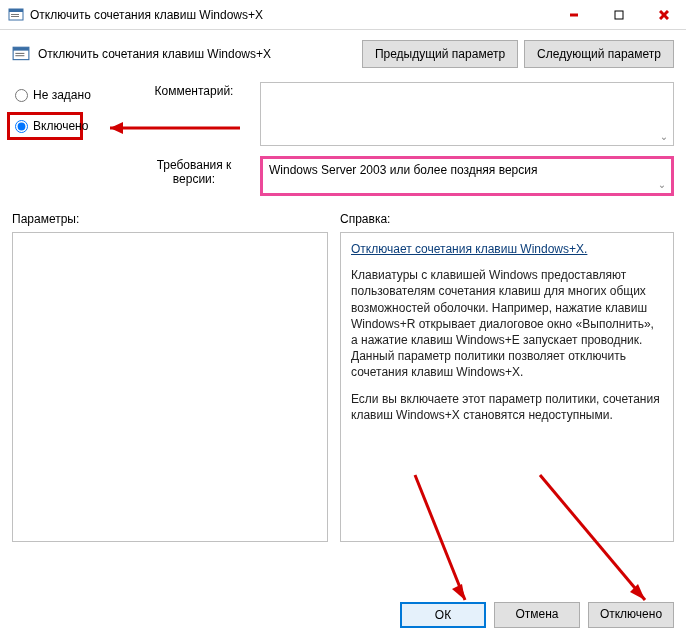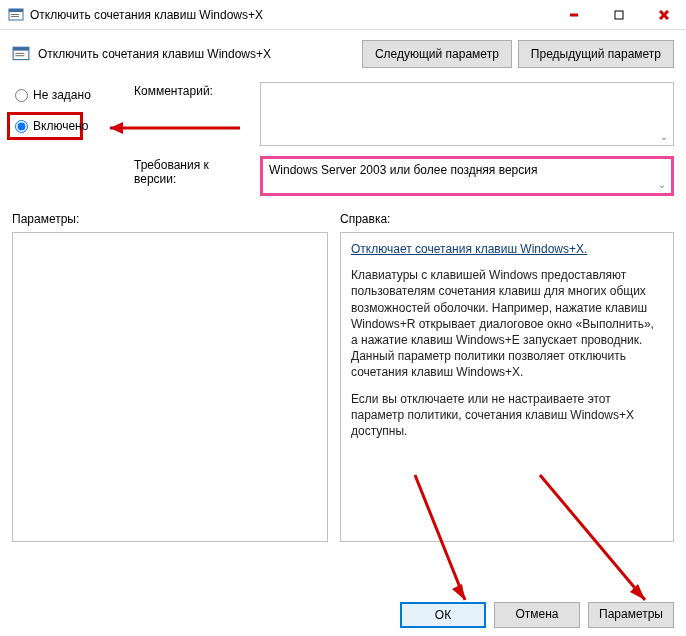--- a/index.html
+++ b/index.html
@@ -86,21 +86,21 @@
     margin-bottom: 6px;
     width: 76px;
   }
   .fields {
     flex: 1;
     display: grid;
     grid-template-columns: 120px 1fr;
     row-gap: 10px;
     column-gap: 6px;
   }
-  .field-label { padding-top: 2px; }
+  .field-label { padding-top: 2px; text-align: center; }
   .textarea-box {
     border: 1px solid #c0c0c0;
     background: #fff;
     height: 64px;
     position: relative;
     font-size: 12px;
     padding: 2px;
   }
   .req-box {
     border: 3px solid #ec4899;
@@ -212,22 +212,22 @@
   <span class="header-icon">
     <svg width="18" height="18" viewBox="0 0 16 16">
       <rect x="1" y="2" width="14" height="11" fill="#fff" stroke="#3a6ea5"></rect>
       <rect x="1" y="2" width="14" height="3" fill="#3a6ea5"></rect>
       <rect x="3" y="7" width="8" height="1" fill="#777"></rect>
       <rect x="3" y="9" width="8" height="1" fill="#777"></rect>
     </svg>
   </span>
   <span class="header-title">Отключить сочетания клавиш Windows+X</span>
   <span class="header-spacer"></span>
+  <div class="nav-btn">Предыдущий параметр</div>
   <div class="nav-btn">Следующий параметр</div>
-  <div class="nav-btn">Предыдущий параметр</div>
 </div>
 
 <div class="body">
   <div class="top-grid">
     <div class="radios">
       <label class="radio-row">
         <input type="radio" name="st" style="">
         <span>Не задано</span>
       </label>
       <div class="radio-highlight">
@@ -255,29 +255,29 @@
   <div class="labels-row">
     <div class="l">Параметры:</div>
     <div class="r">Справка:</div>
   </div>
 
   <div class="panels-row">
     <div class="panel left"></div>
     <div class="panel right">
       <span class="help-title">Отключает сочетания клавиш Windows+X.</span>
       <p class="help-p">Клавиатуры с клавишей Windows предоставляют пользователям сочетания клавиш для многих общих возможностей оболочки. Например, нажатие клавиш Windows+R открывает диалоговое окно «Выполнить», а нажатие клавиш Windows+E запускает проводник. Данный параметр политики позволяет отключить сочетания клавиш Windows+X.</p>
-      <p class="help-p">Если вы отключаете или не настраиваете этот параметр политики, сочетания клавиш Windows+X доступны.</p>
+      <p class="help-p">Если вы включаете этот параметр политики, сочетания клавиш Windows+X становятся недоступными.</p>
     </div>
   </div>
 </div>
 
 <div class="footer">
   <div class="btn default">ОК</div>
   <div class="btn">Отмена</div>
-  <div class="btn">Параметры</div>
+  <div class="btn">Отключено</div>
 </div>
 
 <svg class="arrow" style="left:95px; top:113px;" width="150" height="30">
   <line x1="145" y1="15" x2="15" y2="15"></line>
   <polygon points="15,15 28,9 28,21"></polygon>
 </svg>
 
 <svg class="arrow" style="left:405px; top:465px;" width="90" height="150">
   <line x1="10" y1="10" x2="60" y2="135"></line>
   <polygon points="60,135 47,124 57,119"></polygon>

